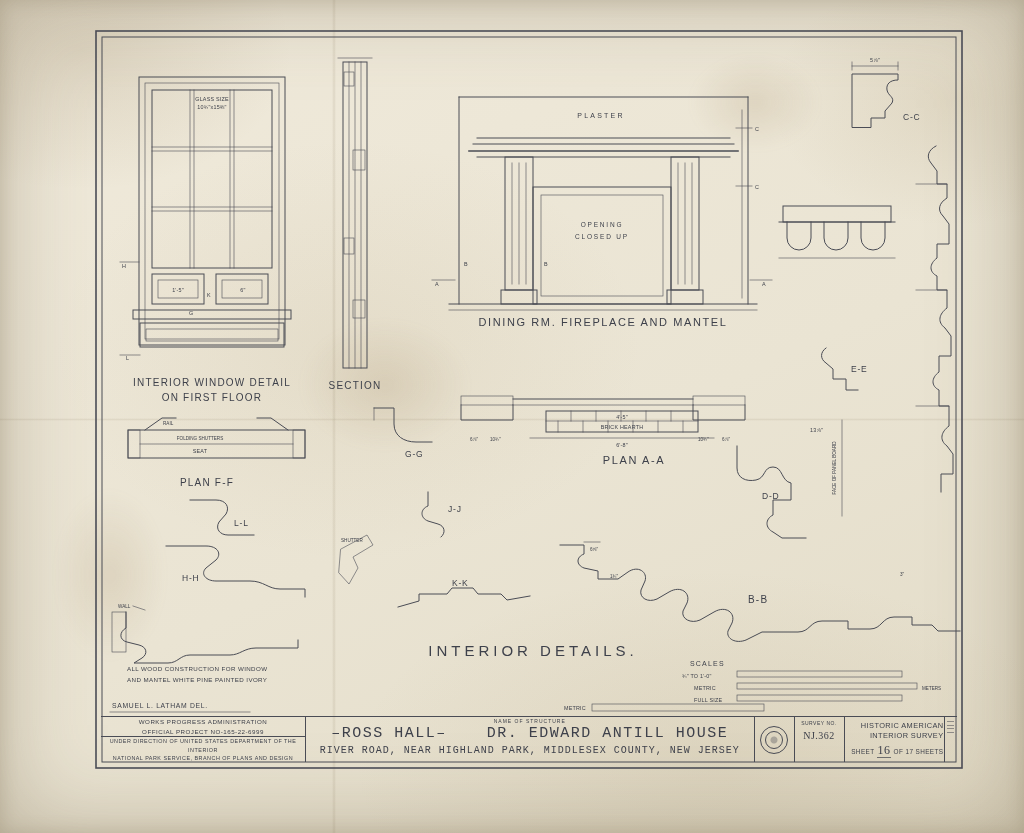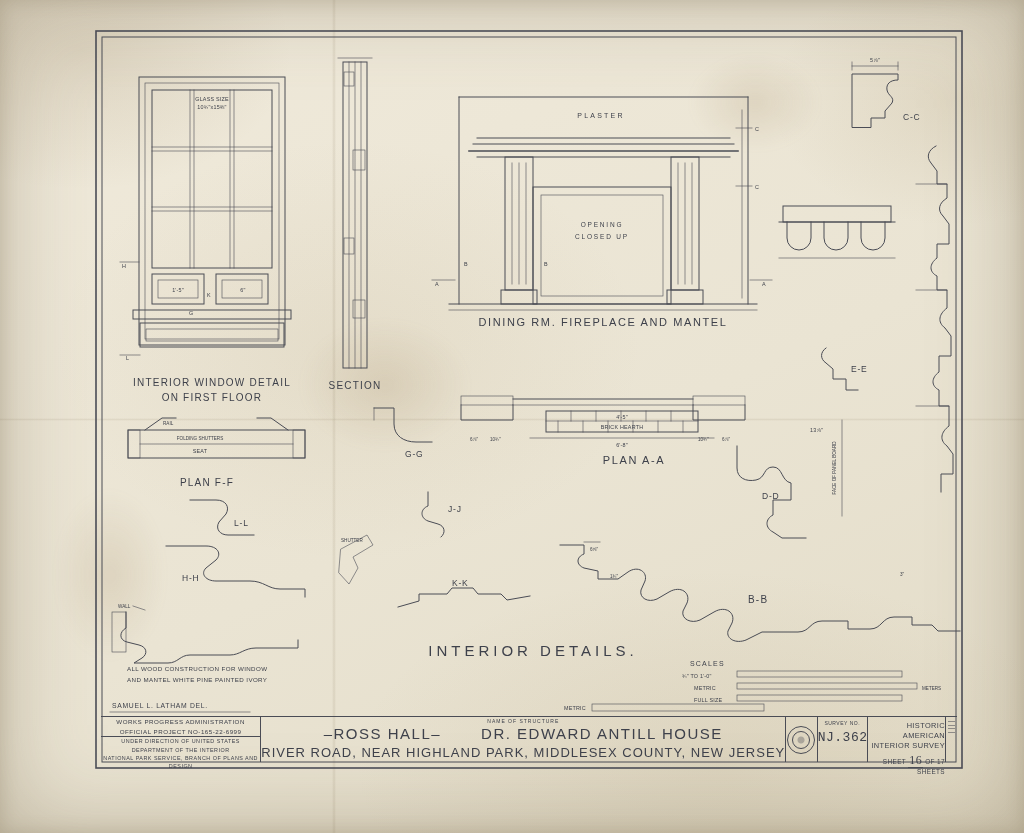--- a/index.html
+++ b/index.html
@@ -32,28 +32,28 @@
   
   .tb{position:absolute;left:101px;top:716px;width:856px;height:46px;display:flex;
       border-top:1.4px solid #4a4c55;color:#3e414b}
   .tb-cell{border-right:1.4px solid #4a4c55;height:100%}
   .tb-wpa{width:205px;display:flex;flex-direction:column}
   .tb-wpa-row{flex:1;display:flex;flex-direction:column;justify-content:center;align-items:center;
       border-bottom:1.2px solid #4a4c55;font-size:6.2px;letter-spacing:.5px;text-align:center;line-height:1.55}
   .tb-wpa-row.second{border-bottom:none;font-size:5.4px}
   .tb-name{flex:1;display:flex;flex-direction:column;align-items:center;padding-top:1px}
   .tb-name-label{font-size:5px;letter-spacing:1px}
-  .tb-name-main{font-family:Liberation Sans, sans-serif;font-size:15px;letter-spacing:1.5px;display:flex;gap:40px;margin-top:1px;white-space:nowrap}
-  .tb-address{font-family:Liberation Sans, sans-serif;font-size:13px;letter-spacing:1px;margin-top:3px;white-space:nowrap}
+  .tb-name-main{font-family:Liberation Mono, monospace;font-size:15px;letter-spacing:1.5px;display:flex;gap:40px;margin-top:1px;white-space:nowrap}
+  .tb-address{font-family:Liberation Mono, monospace;font-size:10px;letter-spacing:1px;margin-top:3px;white-space:nowrap}
   .tb-stamp{width:40px;display:flex;align-items:center;justify-content:center}
   .stamp{width:28px;height:28px;border:1.3px solid #4a4c55;border-radius:50%;display:flex;align-items:center;justify-content:center}
   .stamp-inner{width:18px;height:18px;border:1px solid #4a4c55;border-radius:50%;background:radial-gradient(circle, rgba(74,76,85,.35) 0 3px, transparent 4px)}
   .tb-survey{width:50px;text-align:center}
   .tb-survey-label{font-size:5px;letter-spacing:.5px;margin-top:3px}
-  .tb-survey-num{font-size:13px;font-family:Liberation Mono, monospace;margin-top:4px;letter-spacing:.5px}
+  .tb-survey-num{font-size:10px;font-family:Liberation Serif, serif;margin-top:4px;letter-spacing:.5px}
   .tb-habs{width:100px;text-align:right;font-size:7.4px;letter-spacing:.4px;padding-top:4px;line-height:1.35}
   .tb-sheetline{margin-top:1px;font-size:6.4px}
   .sheet-num{font-size:12px;font-family:"Liberation Serif",serif;padding:0 1px;border-bottom:.8px solid rgba(62,65,75,.7)}
   .tb-loc{width:12.5px;border-right:none;display:flex;flex-direction:column;gap:2.5px;padding:4px 2px;align-items:center}
   .tb-loc i{display:block;width:7px;height:1px;background:rgba(74,76,85,.55)}
 </style>
 </head>
 <body>
 
 <div class="paper">

